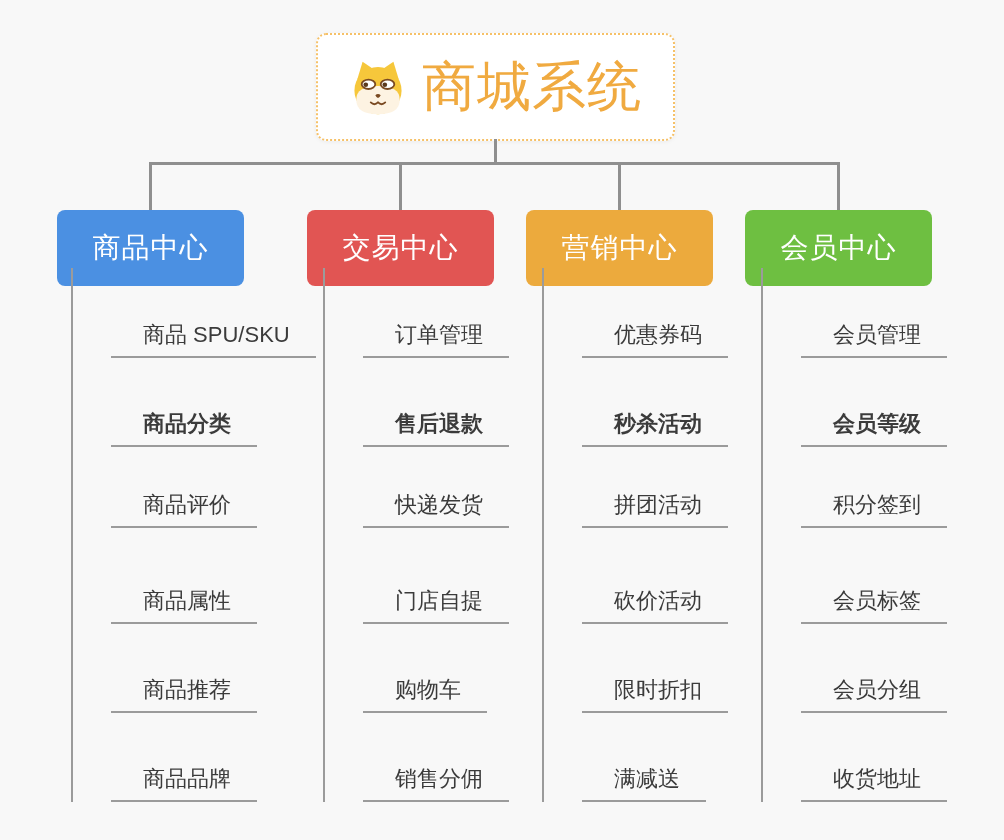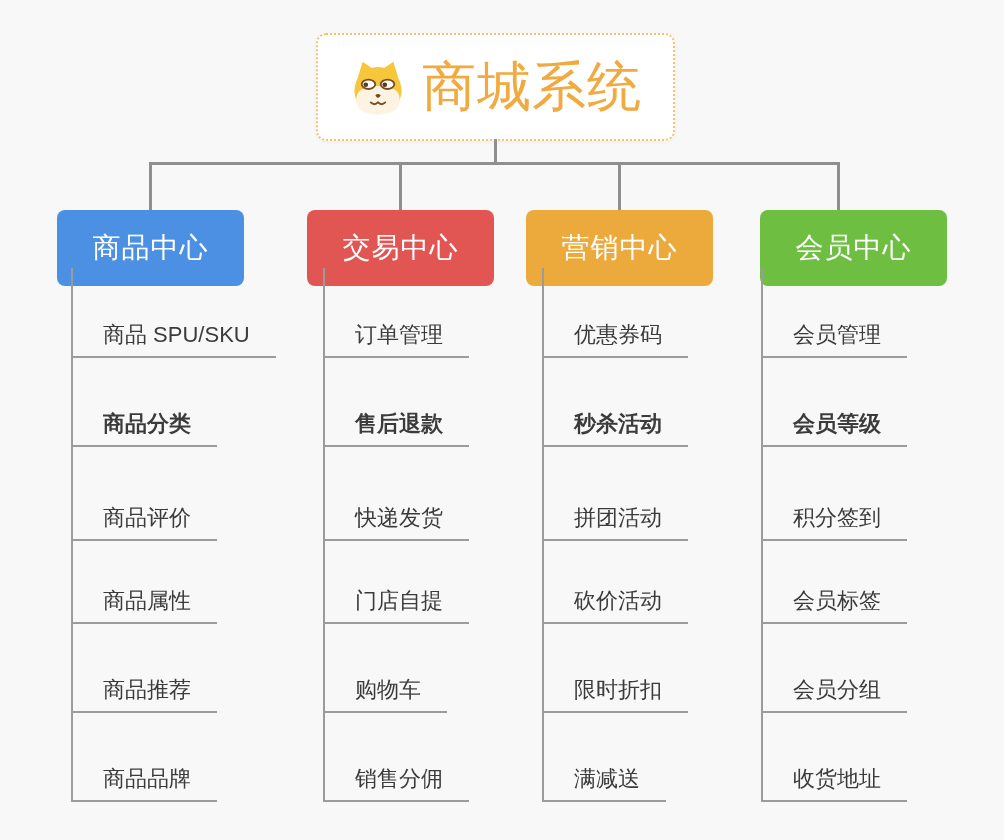--- a/index.html
+++ b/index.html
@@ -53,23 +53,24 @@
   .trunk{position:absolute;top:268px;width:2px;height:534px;background:#9b9b9b;}
   .trunk-0{left:71px;} .trunk-1{left:323px;} .trunk-2{left:542px;} .trunk-3{left:761px;}
   
   .leaf{
     position:absolute;
     font-size:22px;line-height:28px;color:#3b3b3b;
     white-space:nowrap;
     padding:0 26px 7px 32px;
     border-bottom:2px solid #9b9b9b;
     cursor:pointer;
+    margin-left:40px;
   }
   .col-0{left:71px;} .col-1{left:323px;} .col-2{left:542px;} .col-3{left:761px;}
-  .row-0{top:321px;} .row-1{top:410px;font-weight:bold;} .row-2{top:504px;}
+  .row-0{top:321px;} .row-1{top:410px;font-weight:bold;} .row-2{top:491px;}
   .row-3{top:587px;} .row-4{top:676px;text-align:center;} .row-5{top:765px;}
 </style>
 </head>
 <body>
 
 <div class="canvas">
 
   <div class="root-node">
     <svg class="dog-icon" viewBox="0 0 64 64" aria-hidden="true">
       <polygon points="9,24 15,4 28,13" fill="#f6c73b"></polygon>
@@ -95,21 +96,21 @@
 
   <div class="branch-node branch-0" style="background-color: rgb(75, 144, 226);">
     <span>商品中心</span>
   </div>
   <div class="branch-node branch-1" style="background-color: rgb(225, 85, 83);">
     <span>交易中心</span>
   </div>
   <div class="branch-node branch-2" style="background-color: rgb(236, 170, 61);">
     <span>营销中心</span>
   </div>
-  <div class="branch-node branch-3" style="background-color: rgb(110, 191, 65); margin-left: 15px;">
+  <div class="branch-node branch-3" style="background-color: rgb(110, 191, 65);">
     <span>会员中心</span>
   </div>
 
   <div class="trunk trunk-0"></div>
   <div class="trunk trunk-1"></div>
   <div class="trunk trunk-2"></div>
   <div class="trunk trunk-3"></div>
 
   <div class="leaf col-0 row-0">商品 SPU/SKU</div>
   <div class="leaf col-0 row-1">商品分类</div>

